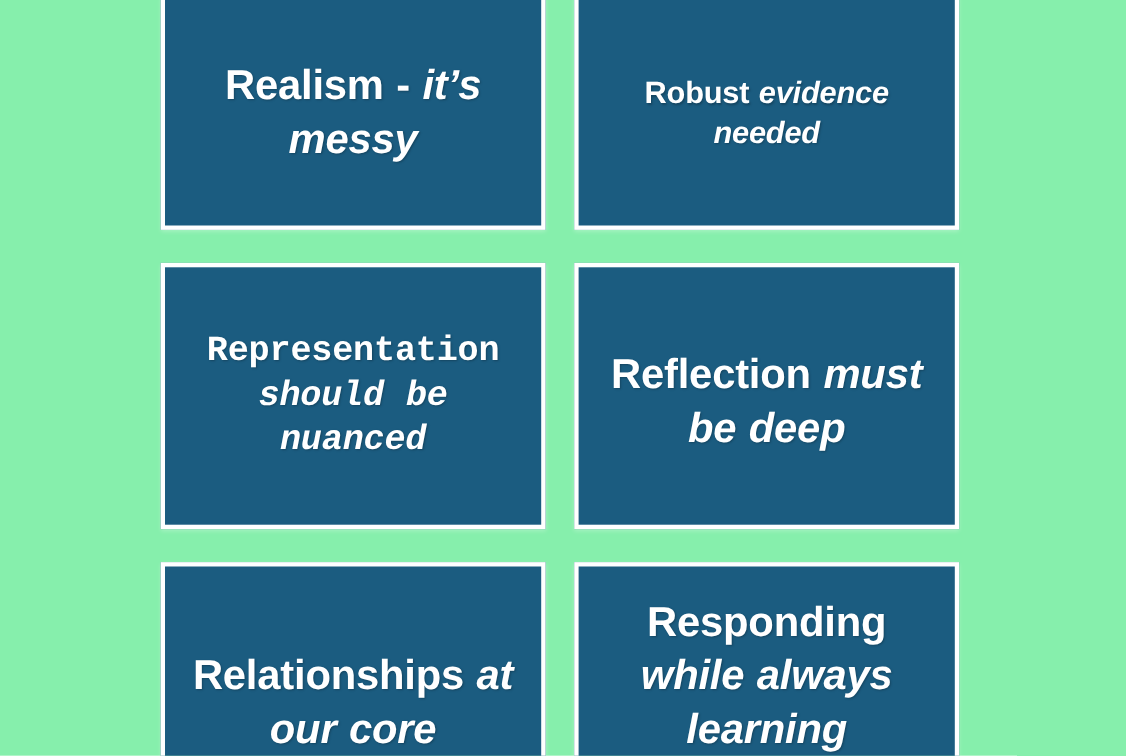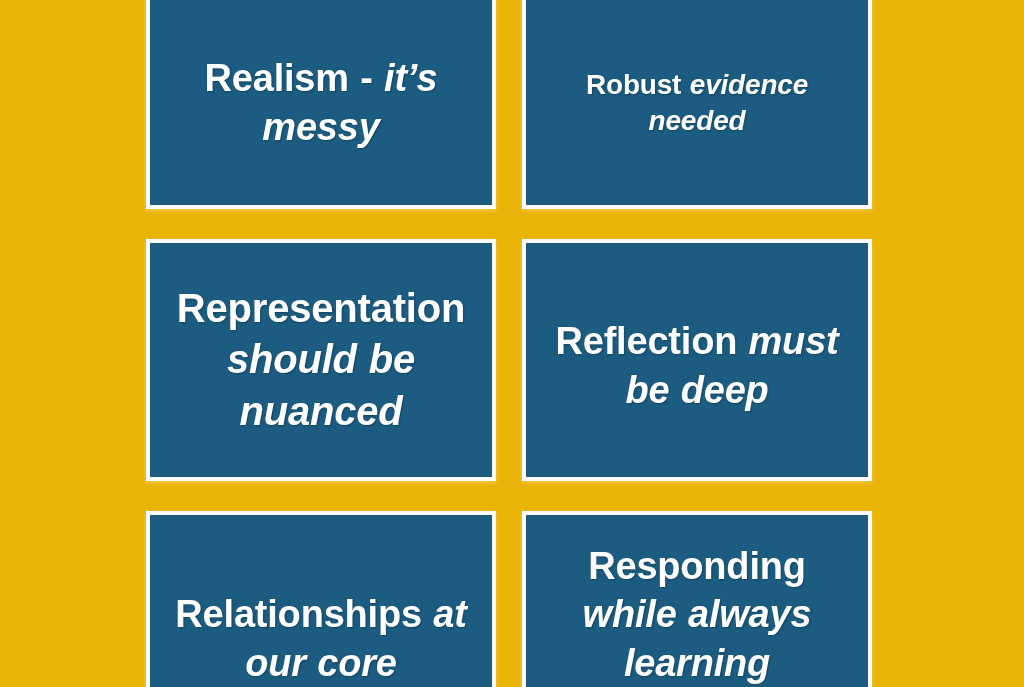--- a/index.html
+++ b/index.html
@@ -10,21 +10,21 @@
     width: 1024px;
     height: 687px;
     overflow: hidden;
     font-family: "Liberation Sans", "DejaVu Sans", sans-serif;
   }
 
   #slide {
     position: relative;
     width: 1024px;
     height: 687px;
-    background: #eab308;
+    background: #86efac;
     box-sizing: border-box;
   }
 
   .grid {
     position: absolute;
     left: 146px;
     top: -4px;
     width: 726px;
     height: 690px;
     display: grid;
@@ -57,21 +57,21 @@
     word-spacing: 1px;
   }
 
   .card-text .it {
     font-style: italic;
   }
 
   
   .card.c1 .card-text { font-size: 38px; }
   .card.c2 .card-text { font-size: 28px; }
-  .card.c3 .card-text { font-size: 40px; }
+  .card.c3 .card-text { font-size: 32px; font-family: Liberation Mono, monospace; }
   .card.c4 .card-text { font-size: 38px; margin-top: 12px; }
   .card.c5 .card-text { font-size: 38px; margin-top: 48px; }
   .card.c6 .card-text { font-size: 38px; }
 </style>
 </head>
 <body>
 
 <div id="slide">
   <div class="grid">
 

